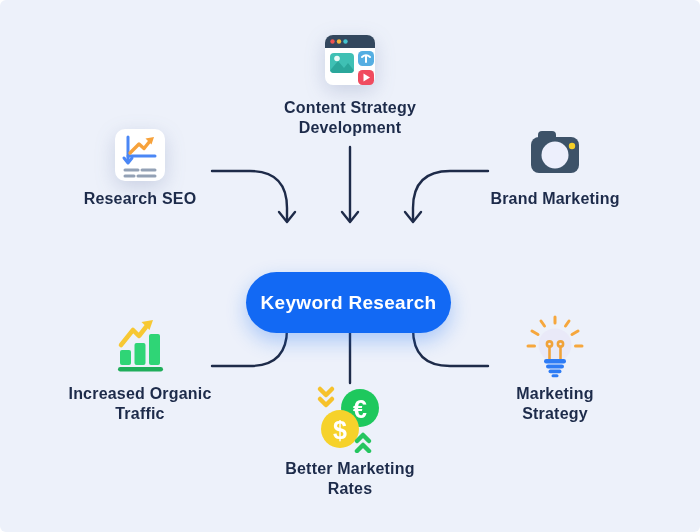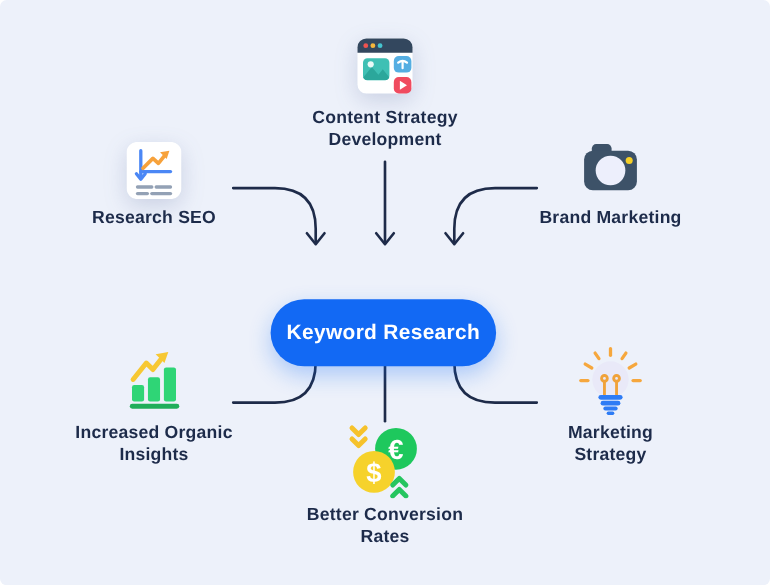--- a/index.html
+++ b/index.html
@@ -123,39 +123,39 @@
   <div class="node">
     <svg class="icon" style="left:112px;top:317px" width="57" height="58" viewBox="0 0 57 58">
       <rect x="8" y="33" width="11" height="15" rx="2" fill="#2fd576"></rect>
       <rect x="22.5" y="26" width="11" height="22" rx="2" fill="#2fd576"></rect>
       <rect x="37" y="17" width="11" height="31" rx="2" fill="#2fd576"></rect>
       <rect x="6" y="50" width="45" height="4.5" rx="2.25" fill="#1fae5a"></rect>
       <path d="M9 28 L21 13 L27 19 L34 10" stroke="#f7c833" stroke-width="4.5" fill="none" stroke-linecap="round" stroke-linejoin="round"></path>
       <polygon points="41,3 29.5,5 37.5,13" fill="#f7c833"></polygon>
     </svg>
     <div class="node-label" style="left:50px;top:384px;width:180px">Increased Organic
-Insights</div>
+Traffic</div>
   </div>
 
   <div class="node">
     <svg class="icon" style="left:315px;top:385px" width="70" height="68" viewBox="0 0 70 68">
       <g stroke="#f6c22b" stroke-width="4.5" fill="none" stroke-linecap="round" stroke-linejoin="round">
         <polyline points="5,4 11,10 17,4"></polyline>
         <polyline points="5,14 11,20 17,14"></polyline>
       </g>
       <circle cx="45" cy="23" r="19" fill="#1ec85d"></circle>
       <text x="45" y="24" text-anchor="middle" dominant-baseline="central" fill="#ffffff" font-family="'Liberation Sans','DejaVu Sans',sans-serif" font-weight="bold" font-size="25">€</text>
       <circle cx="25" cy="44" r="19" fill="#f6d22b"></circle>
       <text x="25" y="45" text-anchor="middle" dominant-baseline="central" fill="#ffffff" font-family="'Liberation Sans','DejaVu Sans',sans-serif" font-weight="bold" font-size="25">$</text>
       <g stroke="#25c55f" stroke-width="4.5" fill="none" stroke-linecap="round" stroke-linejoin="round">
         <polyline points="42,56 48,50 54,56"></polyline>
         <polyline points="42,66 48,60 54,66"></polyline>
       </g>
     </svg>
-    <div class="node-label" style="left:258px;top:459px;width:184px">Better Conversion
+    <div class="node-label" style="left:258px;top:459px;width:184px">Better Marketing
 Rates</div>
   </div>
 
   <div class="node">
     <svg class="icon" style="left:523px;top:314px" width="64" height="66" viewBox="0 0 64 66">
       <g stroke="#f6a73d" stroke-width="3" stroke-linecap="round">
         <path d="M32 3 V9"></path>
         <path d="M18 7 L21.5 12"></path>
         <path d="M46 7 L42.5 12"></path>
         <path d="M9 17 L15 20.5"></path>

